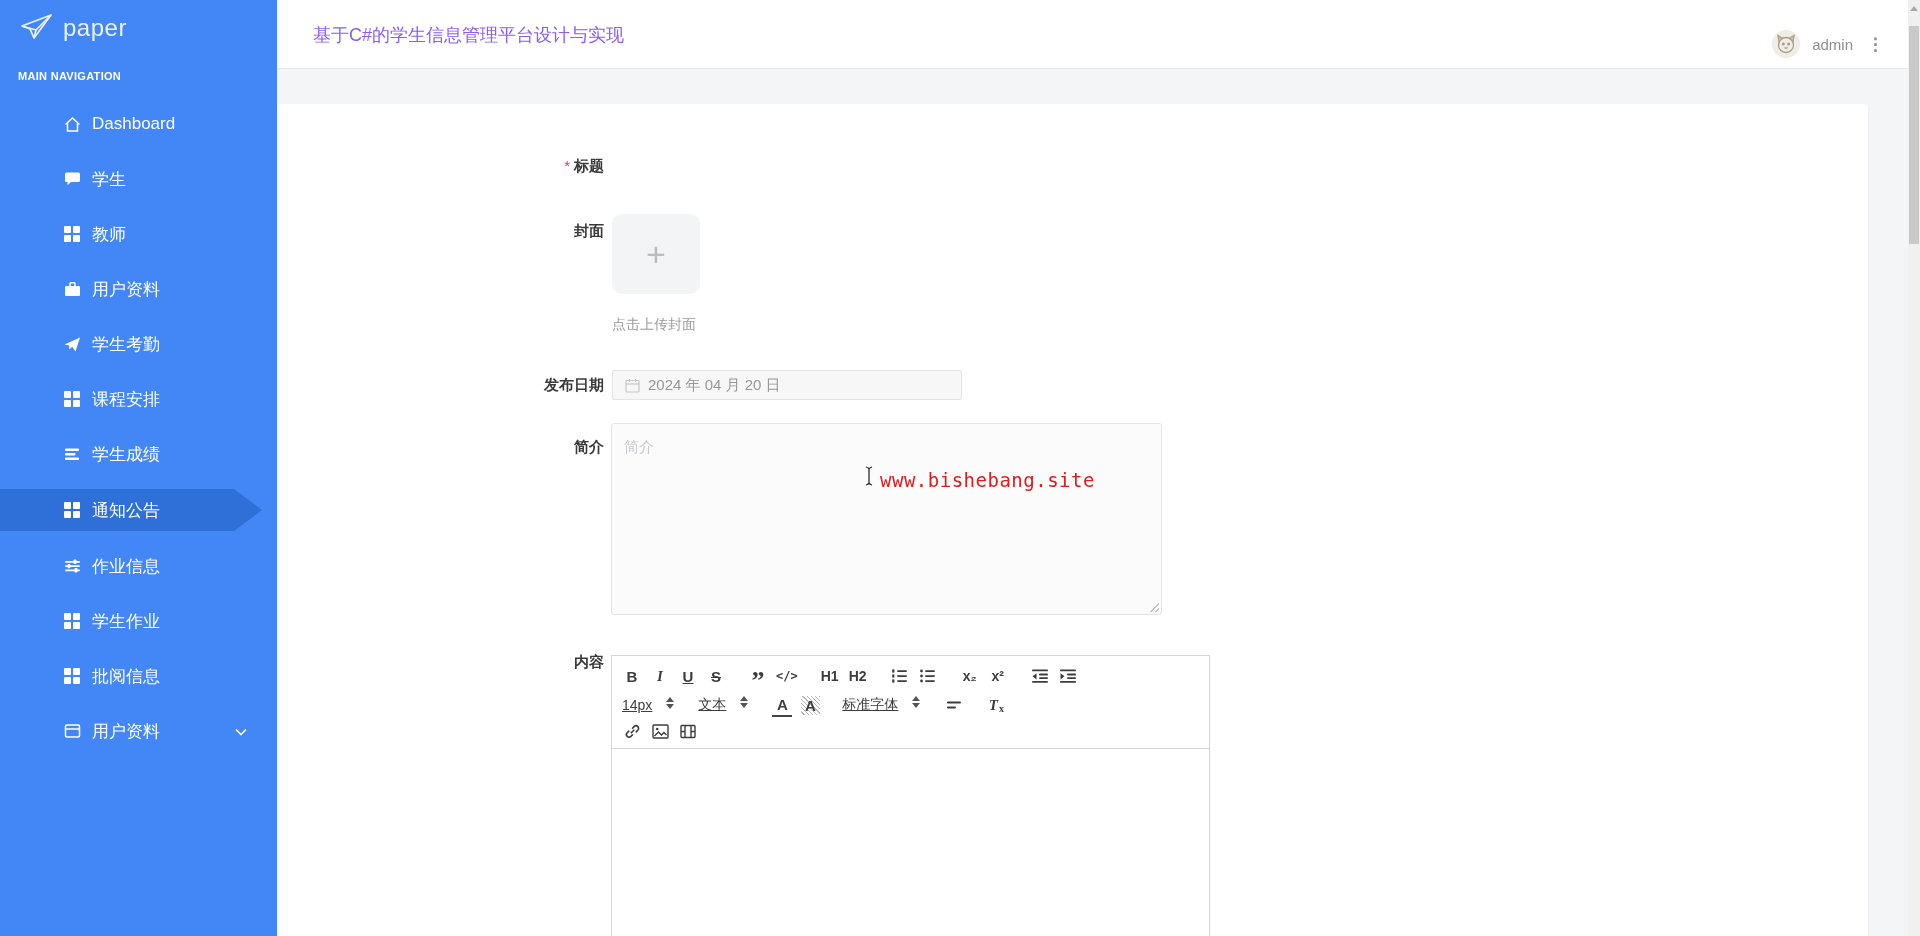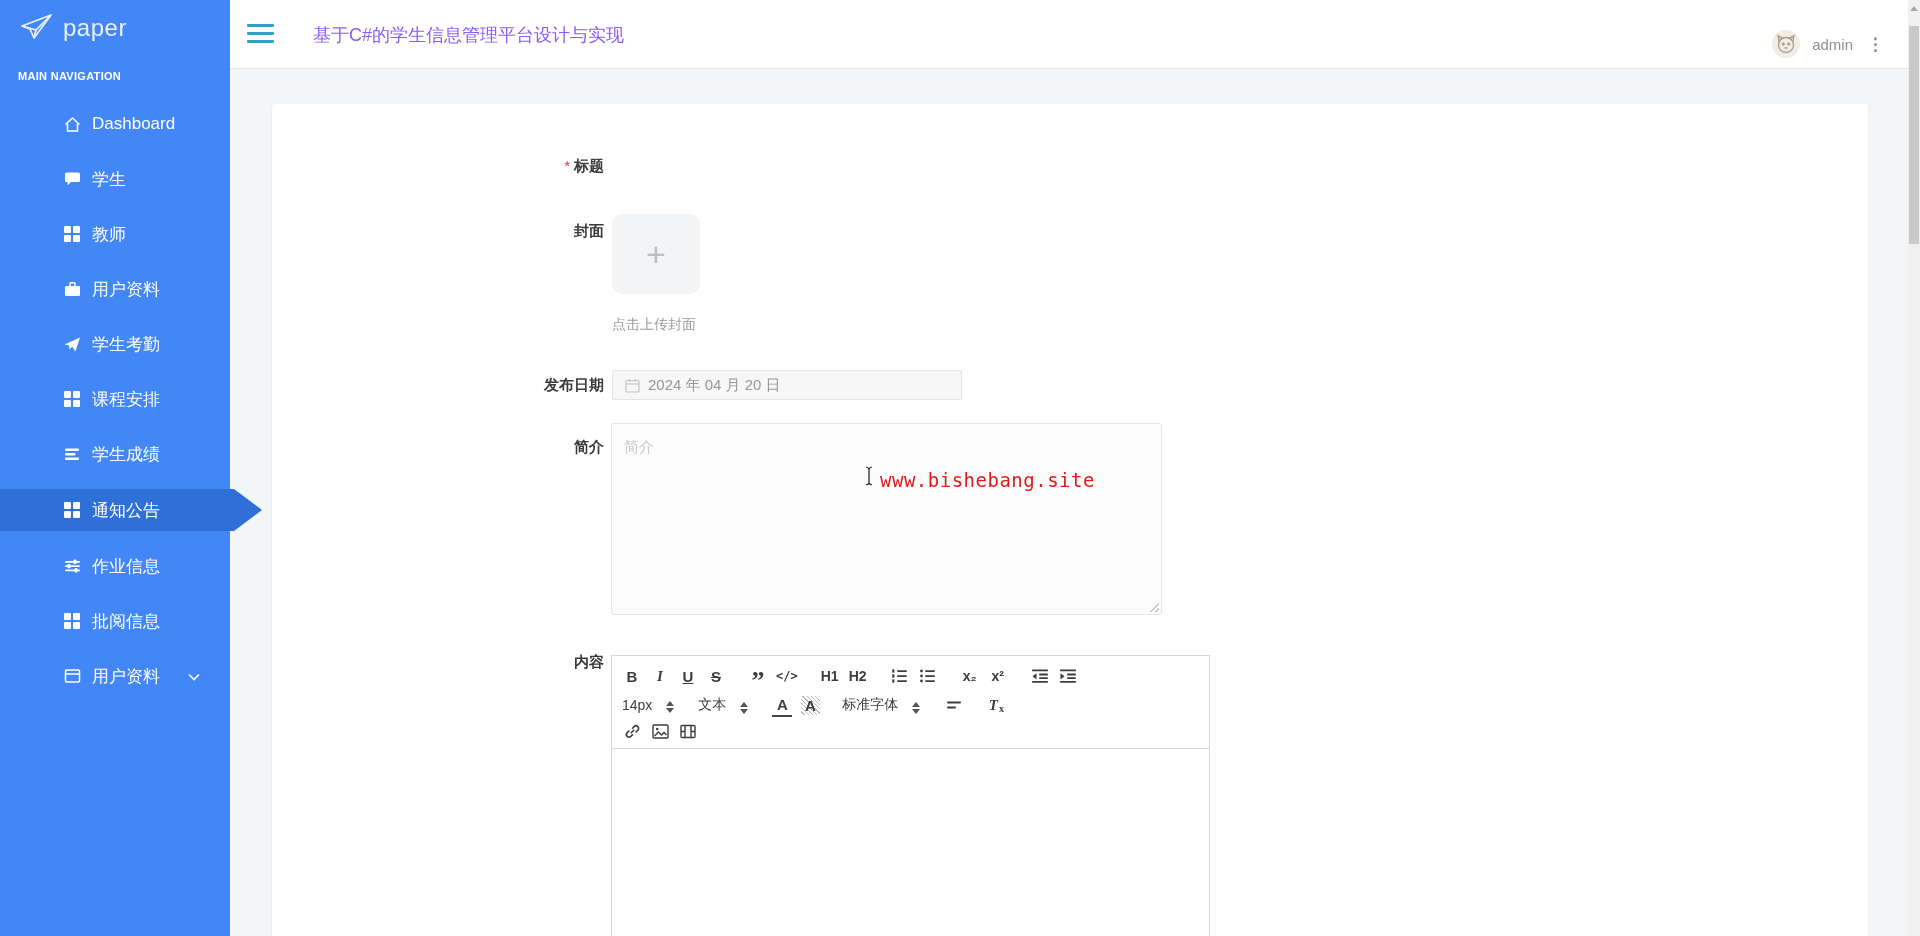--- a/index.html
+++ b/index.html
@@ -1,20 +1,20 @@
 <!DOCTYPE html>
 <html><head>
 <meta charset="utf-8">
 <style>
   * { margin:0; padding:0; box-sizing:border-box; }
   html,body { width:1920px; height:936px; overflow:hidden;
     font-family:"Liberation Sans", sans-serif; background:#f4f5f7; }
 
   
-  .sidebar { position:fixed; left:0; top:0; bottom:0; width:230px; background:#4386f5; z-index:5; }
+  .sidebar { position:fixed; left:0; top:0; bottom:0; width:277px; background:#4386f5; z-index:5; }
   .logo { position:absolute; left:18px; top:10px; display:flex; align-items:center; gap:7px;
     color:#eaf1ff; cursor:pointer; }
   .logo-text { font-size:24px; font-weight:300; letter-spacing:.5px; }
   .nav-section { position:absolute; left:18px; top:70px; font-size:11px; font-weight:bold;
     color:#ffffff; letter-spacing:.3px; }
   .nav { position:absolute; top:104px; left:0; right:0; }
   .nav-item { height:40px; margin-bottom:15px; display:flex; align-items:center;
     padding-left:63px; gap:11px; color:#fff; font-size:17px; cursor:pointer; position:relative; }
   .nav-item .nicon { width:18px; height:17px; display:flex; align-items:center; justify-content:center; flex:0 0 18px; }
   .nav-item.active { background:#2e6fd8; width:262px; height:42px;
@@ -83,21 +83,21 @@
   .gap { margin-left:14px; }
   .b-bold { font-weight:800; }
   .b-italic { font-family:"Liberation Serif", serif; font-style:italic; font-weight:600; }
   .b-under { text-decoration:underline; font-weight:600; }
   .b-strike { text-decoration:line-through; font-weight:600; }
   .icon-quote::before { content:"\201D"; font-family:"Liberation Serif", serif; font-size:26px;
     font-weight:bold; line-height:10px; margin-top:9px; }
   .icon-code::before { content:"</>"; font-family:"DejaVu Sans Mono", monospace; font-size:12px; font-weight:bold; }
   .b-head { font-weight:700; font-size:14px; }
   .b-script { font-size:14px; font-weight:600; }
-  .sel { display:inline-flex; align-items:flex-end; margin-right:10px; cursor:pointer; color:#3d3d3d; font-size:14px; }
+  .sel { display:inline-flex; align-items:flex-start; margin-right:10px; cursor:pointer; color:#3d3d3d; font-size:14px;text-decoration:underline; }
   .sel .arrows { display:flex; flex-direction:column; margin-left:14px; }
   .sel .arrows i { width:0; height:0; border-left:4px solid transparent; border-right:4px solid transparent; }
   .sel .arrows i.up { border-bottom:5px solid #555; margin-bottom:2px; }
   .sel .arrows i.dn { border-top:5px solid #555; }
   .b-color { font-weight:700; border-bottom:2px solid #444; line-height:17px; }
   .b-bg { font-weight:700; width:19px; height:19px; display:flex; align-items:center; justify-content:center;
     background:repeating-linear-gradient(45deg, #ffffff 0 2px, #b9b9b9 2px 3px); }
   .b-clean { font-family:"Liberation Serif", serif; font-style:italic; font-weight:600; }
   .b-clean small { font-size:10px; font-weight:800; font-style:normal; margin-left:1px; margin-top:6px; }
   svg.tsvg { display:block; }
@@ -212,20 +212,31 @@
             <rect x="1" y="7.2" width="15" height="1.8" rx=".9"></rect>
             <rect x="1" y="11.4" width="15" height="1.8" rx=".9"></rect>
             <rect x="9.5" y="1.6" width="3" height="4.4" rx="1"></rect>
             <rect x="3.5" y="5.9" width="3" height="4.4" rx="1"></rect>
             <rect x="10.5" y="10.1" width="3" height="4.4" rx="1"></rect>
           </svg>
       </span>
       <span>作业信息</span>
     </div>
 
+    <div class="nav-item">
+      <span class="nicon">
+        <svg width="16" height="16" viewBox="0 0 16 16" fill="#fff">
+            <rect x="0" y="0" width="7" height="7" rx="1"></rect>
+            <rect x="9" y="0" width="7" height="7" rx="1"></rect>
+            <rect x="0" y="9" width="7" height="7" rx="1"></rect>
+            <rect x="9" y="9" width="7" height="7" rx="1"></rect>
+          </svg>
+      </span>
+      <span>学生作业</span>
+    </div>
 
     <div class="nav-item">
       <span class="nicon">
         <svg width="16" height="16" viewBox="0 0 16 16" fill="#fff">
             <rect x="0" y="0" width="7" height="7" rx="1"></rect>
             <rect x="9" y="0" width="7" height="7" rx="1"></rect>
             <rect x="0" y="9" width="7" height="7" rx="1"></rect>
             <rect x="9" y="9" width="7" height="7" rx="1"></rect>
           </svg>
       </span>

